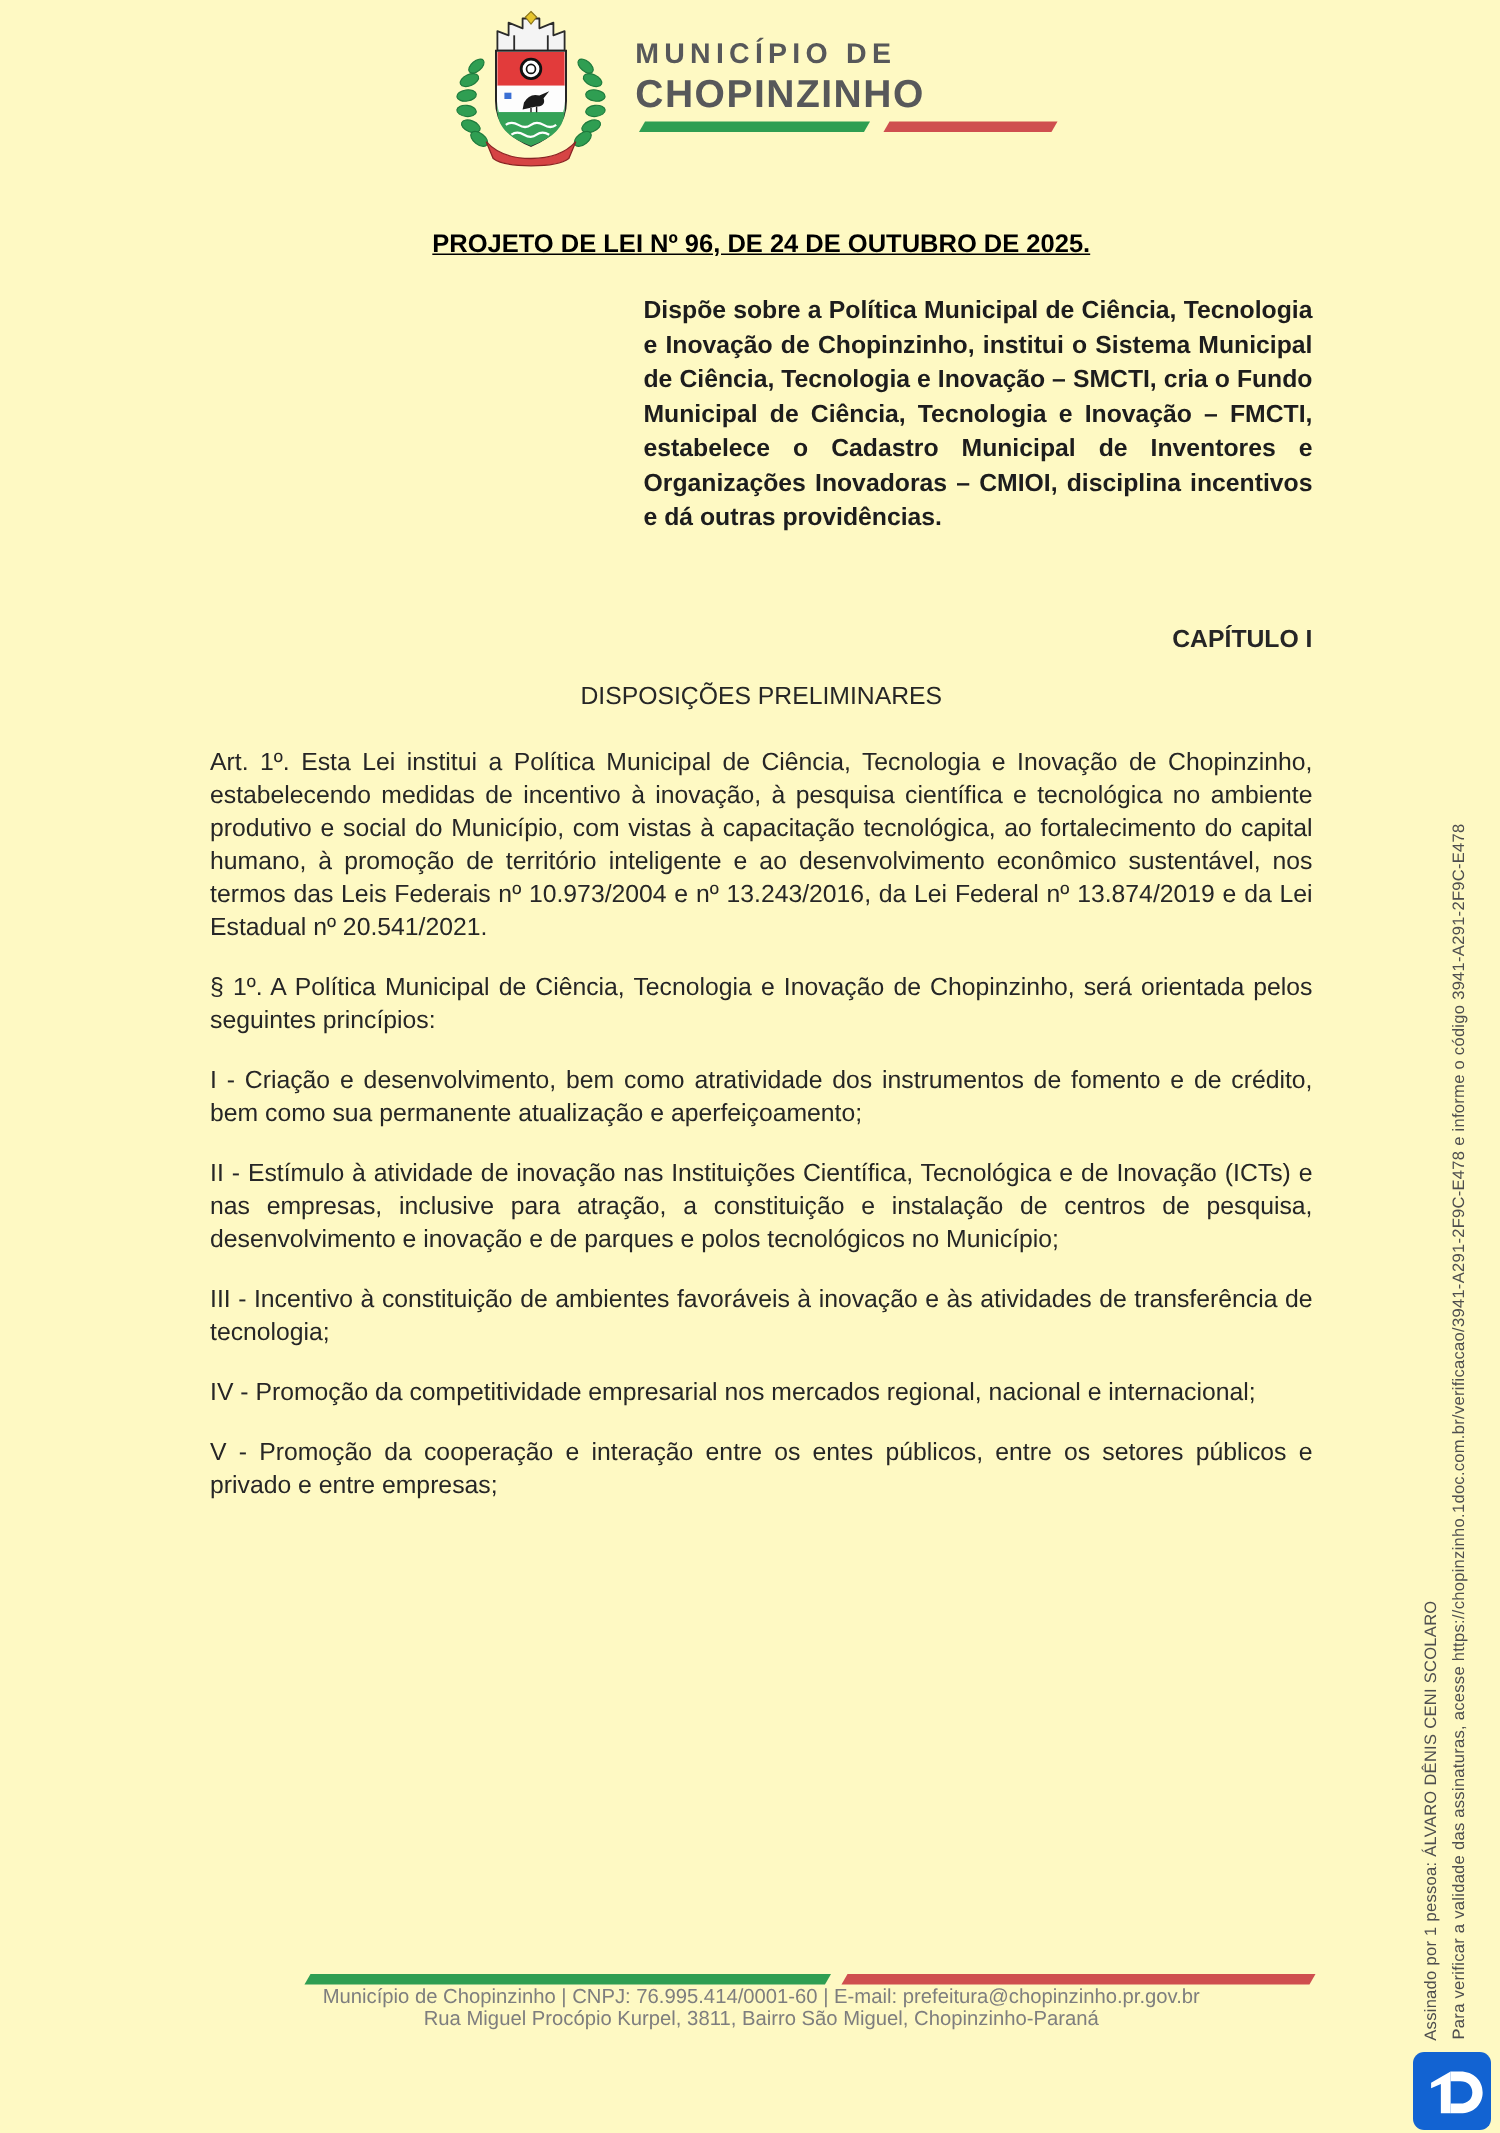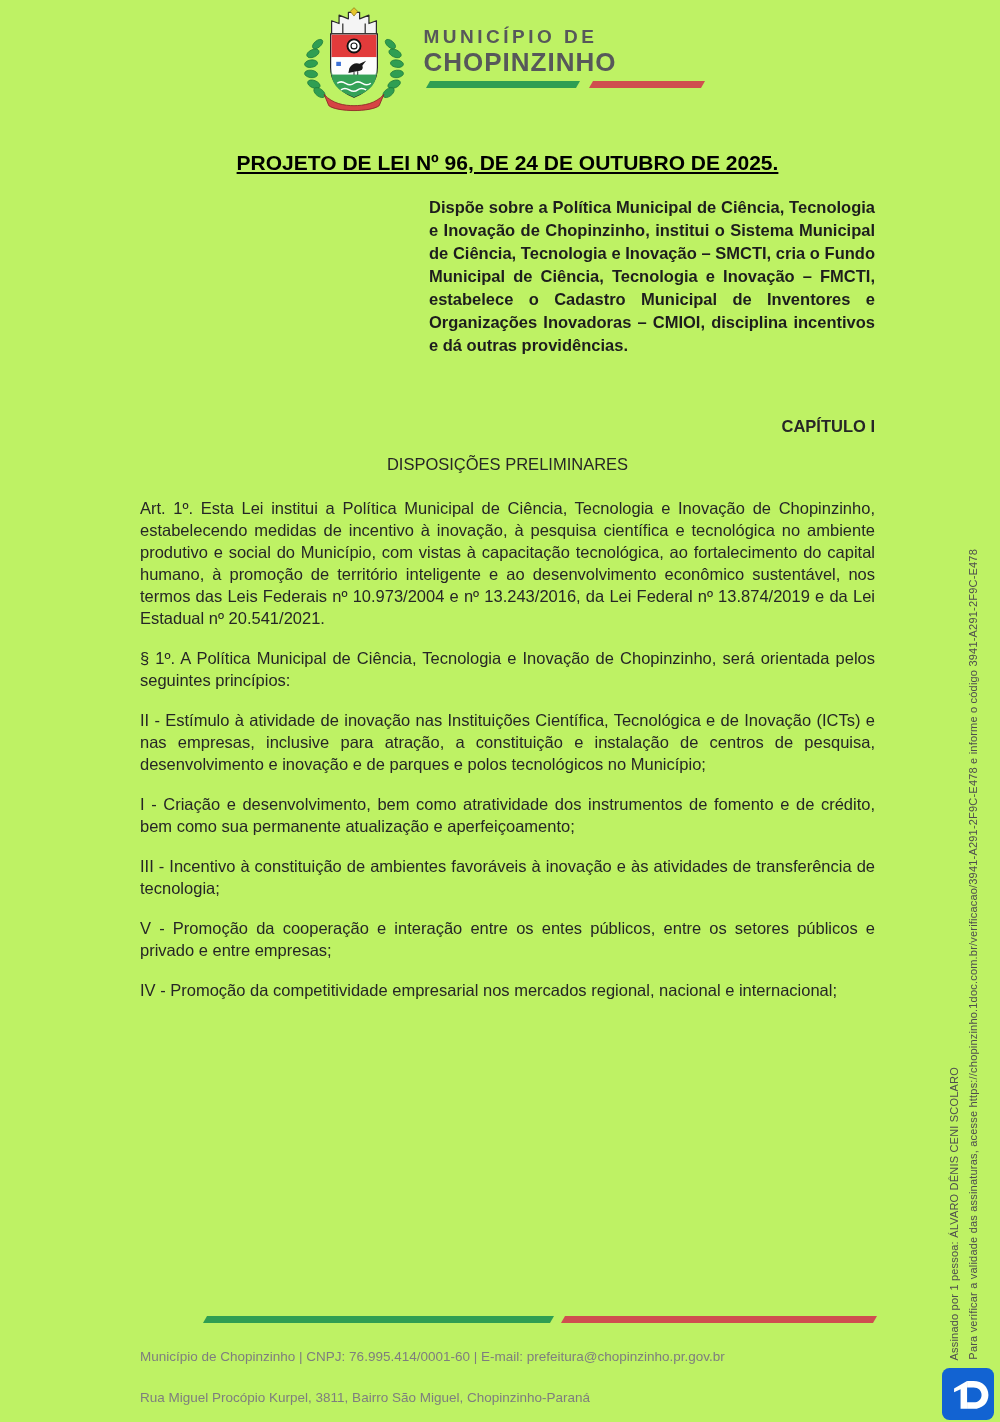--- a/index.html
+++ b/index.html
@@ -1,52 +1,52 @@
 <!DOCTYPE html>
 <html><head>
 <meta charset="utf-8">
 <style>
   html,body { margin:0; padding:0; background:#ffffff; }
   .page {
     position:relative; width:1000px; height:1422px; margin:0 auto;
-    background:#bef264; overflow:hidden;
+    background:#fef9c3; overflow:hidden;
     font-family:"Liberation Sans", sans-serif; color:#232323;
   }
 
   
   .header { position:absolute; top:4px; left:0; width:100%;
             display:flex; justify-content:center; gap:14px; }
   .crest { width:112px; height:110px; flex:0 0 auto; }
   .brand { padding-top:22px; }
   .brand-top { font-size:19px; font-weight:700; letter-spacing:3.5px; color:#57585a; }
   .brand-name { font-size:26px; font-weight:800; letter-spacing:1px; color:#57585a; line-height:1.02; margin-top:1px; }
   .brand-stripes { display:flex; gap:13px; margin-top:5px; margin-left:4px; }
   .stripe { height:7px; transform:skewX(-30deg); }
   .stripe-green { background:#2f9e52; width:150px; }
   .stripe-red   { background:#cf4f4f; width:112px; }
 
   
   .content { position:absolute; top:152px; left:140px; width:735px;
              font-size:16.5px; line-height:22px; color:#262626; }
-  .doc-title { text-align:center; font-weight:700; font-size:21px; color:#000;
+  .doc-title { text-align:center; font-weight:700; font-size:17px; color:#000;
                text-decoration:underline; margin:0 0 22px 0; }
   .ementa { width:446px; margin:0 0 0 289px; font-weight:700; text-align:justify;
             line-height:23px; color:#1d1d1d; }
   .h-cap { text-align:right; font-weight:700; margin:58px 0 0 0; }
   .h-sub { text-align:center; font-weight:400; margin:16px 0 0 0; }
   p.body { text-align:justify; margin:18px 0 0 0; }
   p.body.first { margin-top:22px; }
   .b { font-weight:400; }
 
   
   .footer { position:absolute; top:1316px; left:140px; width:735px; }
   .footer-stripes { display:flex; gap:11px; margin-left:65px; }
   .footer-stripes .stripe-green { width:347px; }
   .footer-stripes .stripe-red   { width:312px; }
-  .footer-line { color:#7e7e7e; font-size:13.5px; margin-top:26px; }
+  .footer-line { text-align:center; color:#7e7e7e; font-size:13.5px; margin-top:0; }
 
   
   .sig-line { position:absolute; bottom:62px; writing-mode:vertical-rl;
               transform:rotate(180deg); white-space:nowrap;
               font-size:11px; color:#4e4e4e; letter-spacing:0.2px; }
   .sig-1 { right:40px; }
   .sig-2 { right:21px; }
 
   
   .onedoc { position:absolute; right:6px; bottom:2px; width:52px; height:52px; }
@@ -116,25 +116,25 @@
 
     <p class="ementa">Dispõe sobre a Política Municipal de Ciência, Tecnologia e Inovação de Chopinzinho, institui o Sistema Municipal de Ciência, Tecnologia e Inovação – SMCTI, cria o Fundo Municipal de Ciência, Tecnologia e Inovação – FMCTI, estabelece o Cadastro Municipal de Inventores e Organizações Inovadoras – CMIOI, disciplina incentivos e dá outras providências.</p>
 
     <div class="h-cap">CAPÍTULO I</div>
     <div class="h-sub">DISPOSIÇÕES PRELIMINARES</div>
 
     <p class="body first"><span class="b">Art. 1º</span><span>. Esta Lei institui a Política Municipal de Ciência, Tecnologia e Inovação de Chopinzinho, estabelecendo medidas de incentivo à inovação, à pesquisa científica e tecnológica no ambiente produtivo e social do Município, com vistas à capacitação tecnológica, ao fortalecimento do capital humano, à promoção de território inteligente e ao desenvolvimento econômico sustentável, nos termos das Leis Federais nº 10.973/2004 e nº 13.243/2016, da Lei Federal nº 13.874/2019 e da Lei Estadual nº 20.541/2021.</span></p>
 
     <p class="body">§ 1º. A Política Municipal de Ciência, Tecnologia e Inovação de Chopinzinho, será orientada pelos seguintes princípios:</p>
 
+    <p class="body">I - Criação e desenvolvimento, bem como atratividade dos instrumentos de fomento e de crédito, bem como sua permanente atualização e aperfeiçoamento;</p>
     <p class="body">II - Estímulo à atividade de inovação nas Instituições Científica, Tecnológica e de Inovação (ICTs) e nas empresas, inclusive para atração, a constituição e instalação de centros de pesquisa, desenvolvimento e inovação e de parques e polos tecnológicos no Município;</p>
-    <p class="body">I - Criação e desenvolvimento, bem como atratividade dos instrumentos de fomento e de crédito, bem como sua permanente atualização e aperfeiçoamento;</p>
     <p class="body">III - Incentivo à constituição de ambientes favoráveis à inovação e às atividades de transferência de tecnologia;</p>
+    <p class="body">IV - Promoção da competitividade empresarial nos mercados regional, nacional e internacional;</p>
     <p class="body">V - Promoção da cooperação e interação entre os entes públicos, entre os setores públicos e privado e entre empresas;</p>
-    <p class="body">IV - Promoção da competitividade empresarial nos mercados regional, nacional e internacional;</p>
   </div>
 
   <div class="footer">
     <div class="footer-stripes">
       <div class="stripe stripe-green"></div>
       <div class="stripe stripe-red"></div>
     </div>
     <div class="footer-line">Município de Chopinzinho | CNPJ: 76.995.414/0001-60 | E-mail: prefeitura@chopinzinho.pr.gov.br</div>
     <div class="footer-line">Rua Miguel Procópio Kurpel, 3811, Bairro São Miguel, Chopinzinho-Paraná</div>
   </div>

